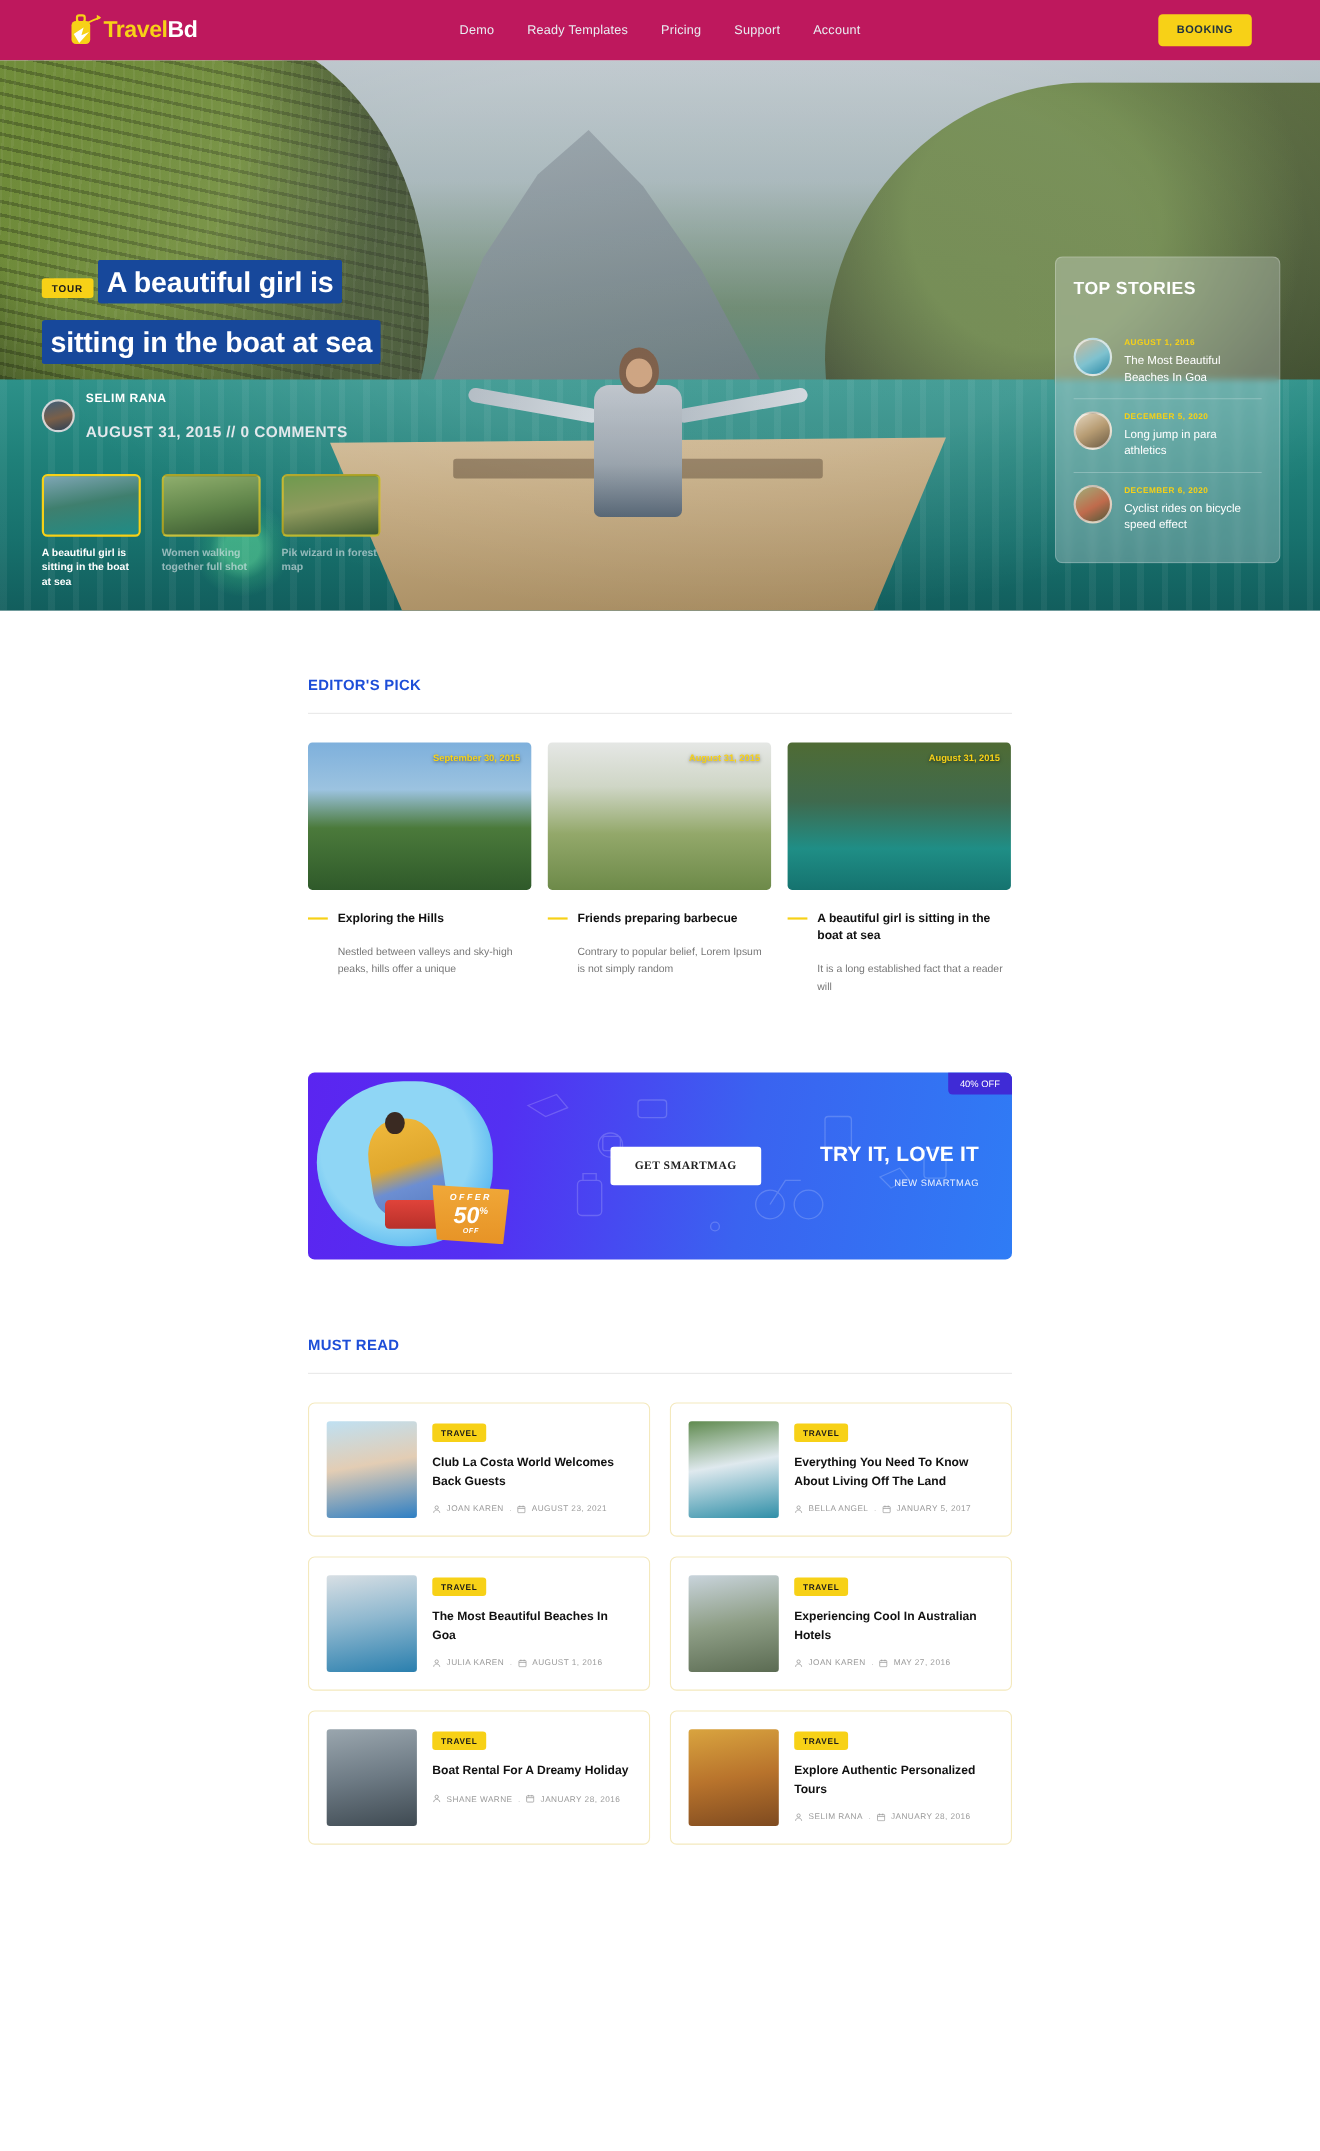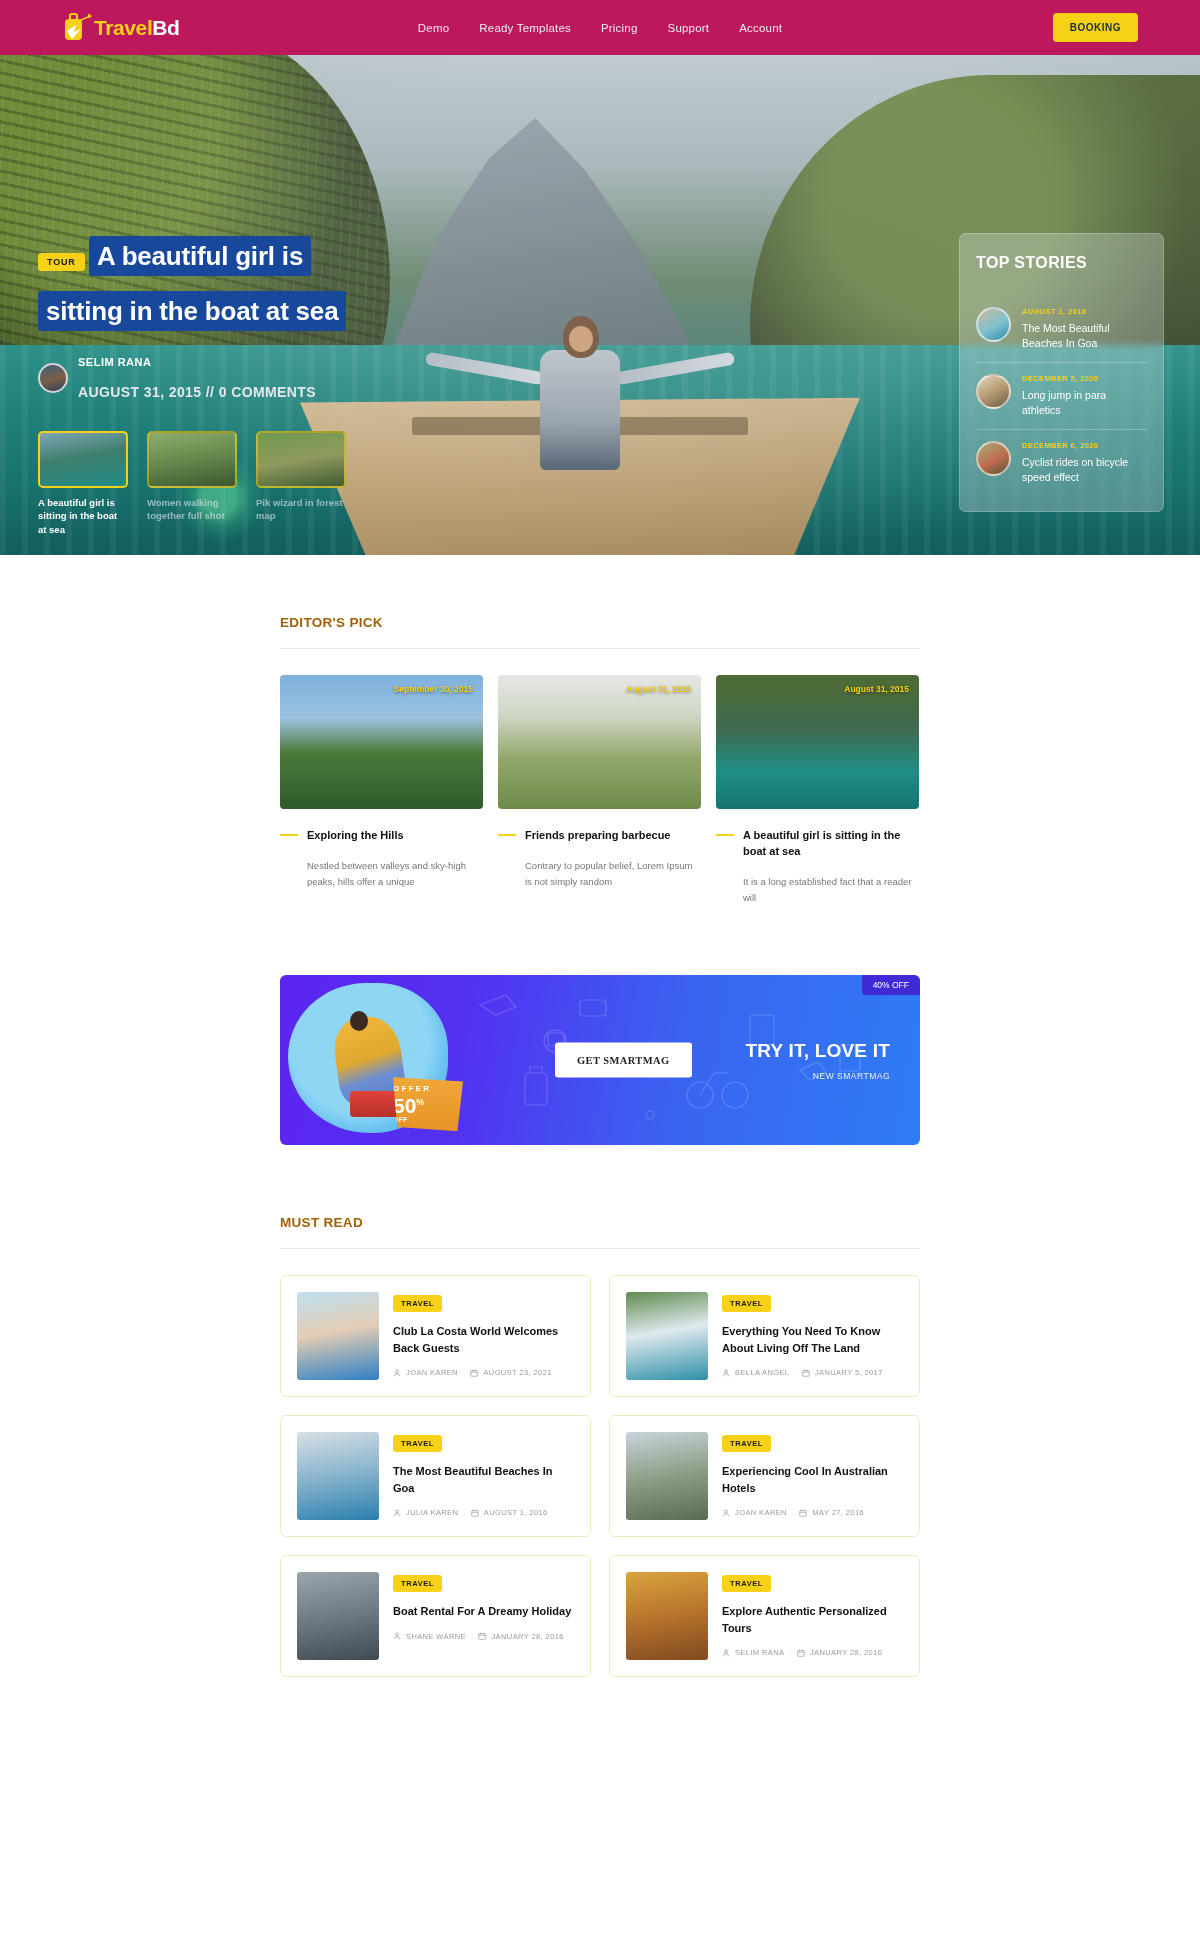--- a/index.html
+++ b/index.html
@@ -205,21 +205,21 @@
   .hc-img.i1 { background: linear-gradient(170deg,#7fa6b5 0%, #3f7f6e 45%, #1f8c86 100%); }
   .hc-img.i2 { background: linear-gradient(170deg,#6f9a4e 0%, #8f9a5e 50%, #415c32 100%); }
   .hc-img.i3 { background: linear-gradient(170deg,#8fae6d 0%, #5f8449 55%, #3a5730 100%); }
   .hc-cap { font-size: 9.5px; line-height: 1.45; margin-top: 8px; font-weight: bold; color: rgba(225,232,236,.62); }
   .hc-item.active .hc-cap { color: #ffffff; }
 
   
   .container { width: 640px; margin: 0 auto; }
   .section-head {
     font-size: 13.5px; font-weight: bold; letter-spacing: .3px;
-    color: #a16207; padding-bottom: 18px;
+    color: #1d4ed8; padding-bottom: 18px;
   }
   .section-rule { height: 1px; background: #e8e8e8; margin-bottom: 26px; }
 
   .editors { padding-top: 60px; }
   .ep-grid { display: flex; gap: 15px; }
   .ep-card { width: 203px; }
   .ep-img {
     height: 134px; border-radius: 4px; position: relative; overflow: hidden;
   }
   .ep-img.e1 { background: linear-gradient(180deg,#7eb0dc 0%, #9cc3e0 32%, #4b7a3b 58%, #2f5a2a 100%); }
@@ -268,21 +268,21 @@
   }
   .pp-suitcase {
     position: absolute; left: 62px; top: 108px; width: 58px; height: 26px;
     background: linear-gradient(180deg,#e0433a 0%, #b8302a 100%);
     border-radius: 4px;
   }
   .pp-offer {
     position: absolute; left: 105px; top: 94px; width: 70px; height: 54px;
     background: linear-gradient(180deg,#f0a838 0%, #e79326 100%);
     clip-path: polygon(0 0, 100% 8%, 92% 100%, 6% 92%);
-    color: #fff; text-align: left; padding-top: 7px;
+    color: #fff; text-align: center; padding-top: 7px; font-style: italic;
   }
   .pp-offer .o1 { font-size: 8px; font-weight: bold; letter-spacing: 2.2px; }
   .pp-offer .o2 { font-size: 21px; font-weight: bold; line-height: 1; margin-top: 2px; }
   .pp-offer .o2 sup { font-size: 9px; }
   .pp-offer .o3 { font-size: 6.5px; font-weight: bold; letter-spacing: .6px; }
   .promo-btn {
     position: absolute; left: 275px; top: 50%; transform: translateY(-50%);
     background: #fff; color: #222; border: none; border-radius: 3px;
     font-size: 10.5px; font-weight: bold; letter-spacing: .4px;
     padding: 12px 22px; cursor: pointer; font-family: Liberation Serif, serif;

